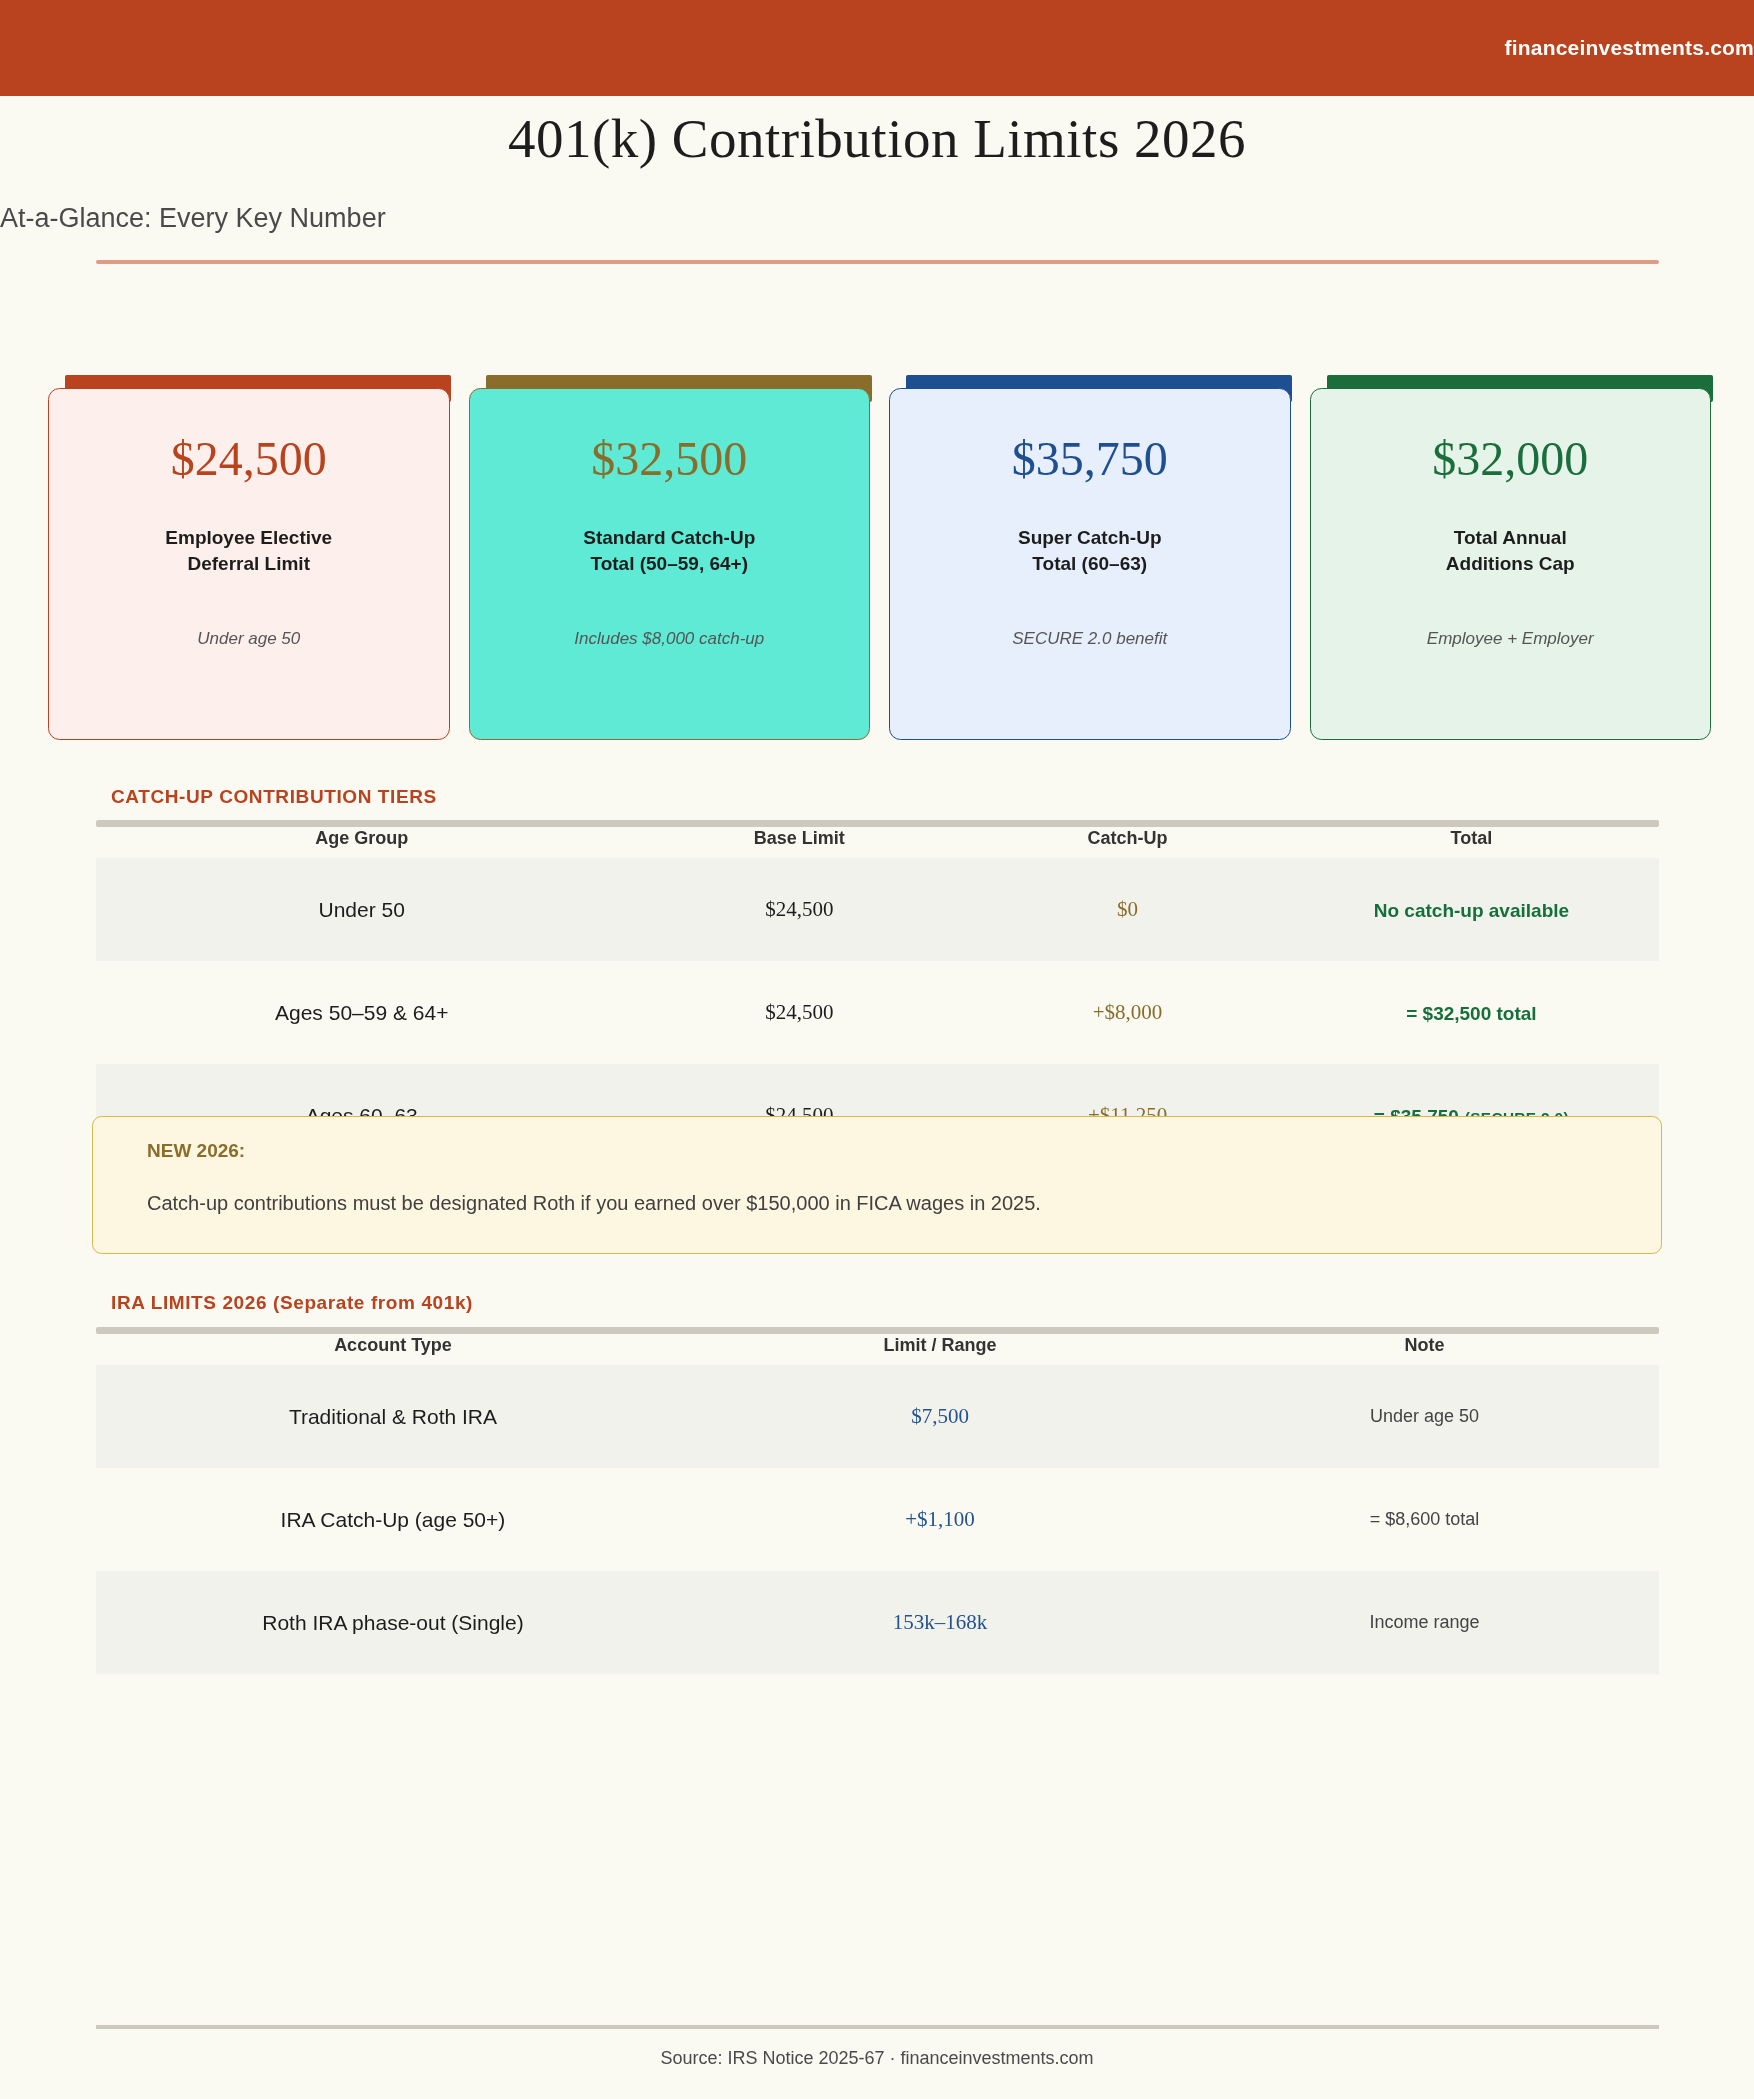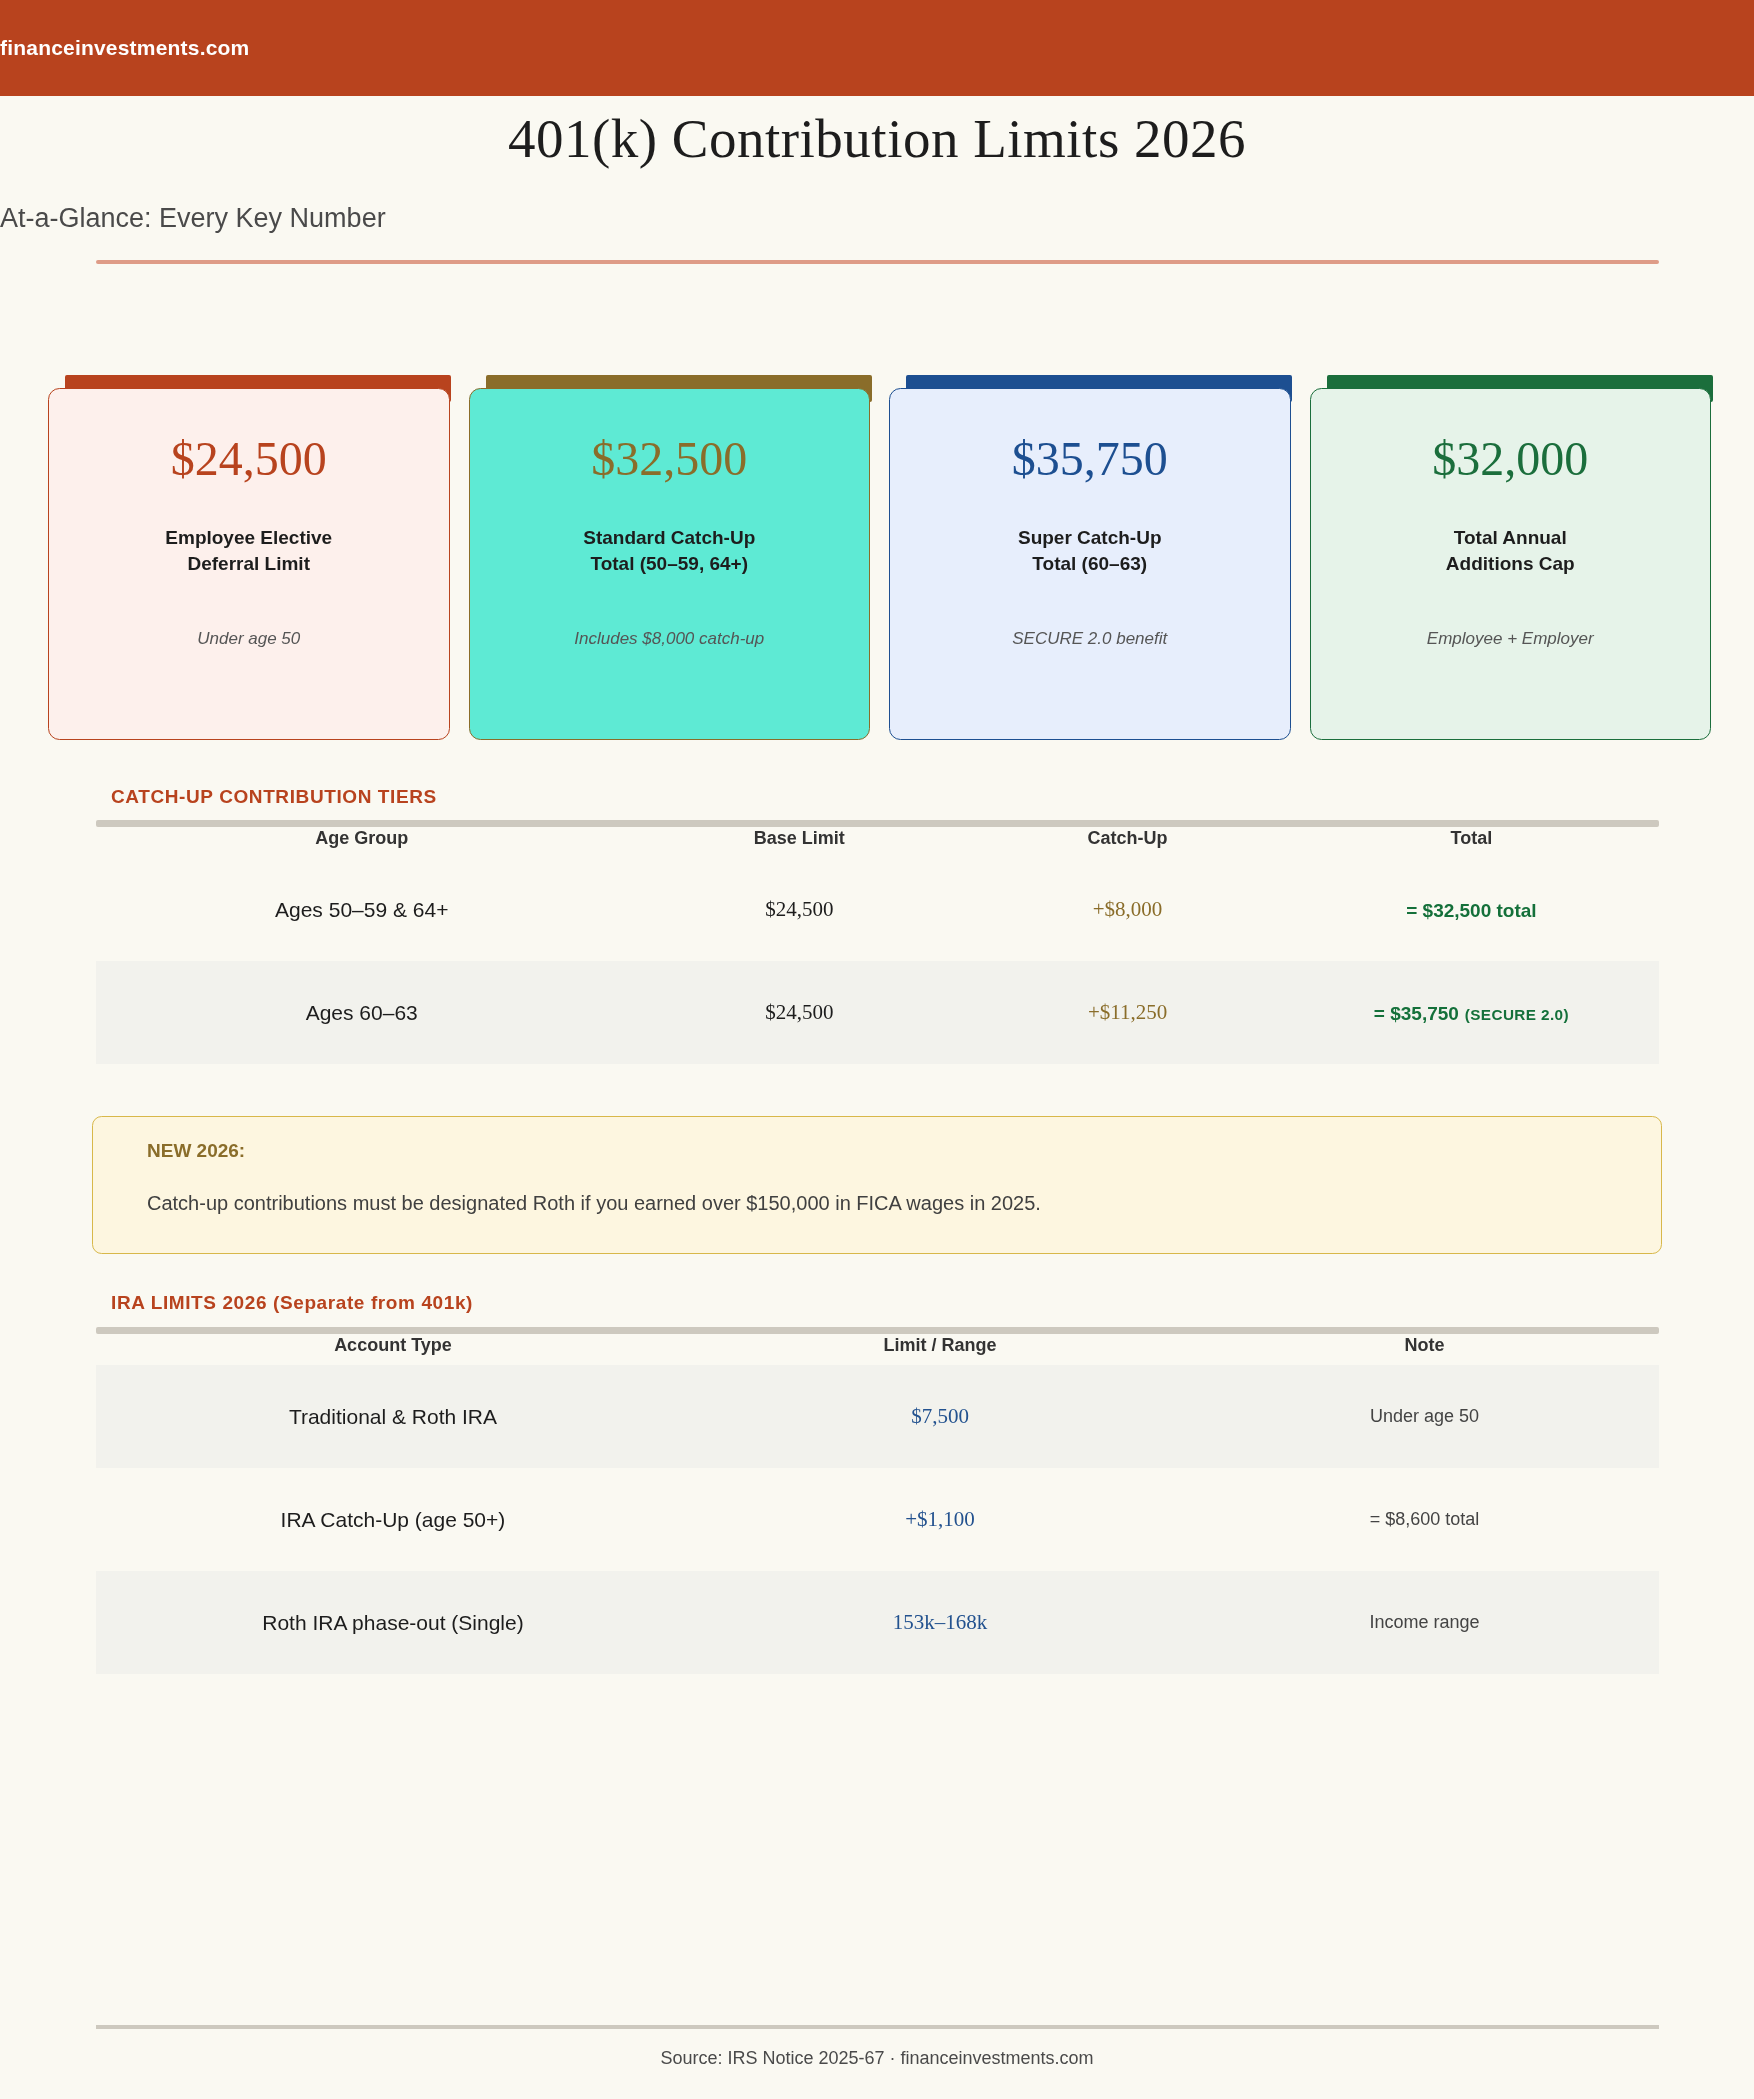--- a/index.html
+++ b/index.html
@@ -9,21 +9,21 @@
     font-family:"Liberation Sans", sans-serif;
     -webkit-font-smoothing:antialiased;
     overflow:hidden;
   }
   .page{position:relative;width:1754px;height:2099px;background:#faf9f2;}
 
   
   .brandbar{
     position:absolute;left:0;top:0;width:1754px;height:96px;
     background:#b8431e;
-    display:flex;align-items:center;justify-content:flex-start;
+    display:flex;align-items:center;justify-content:flex-end;
   }
   .brandbar-text{
     color:#ffffff;font-size:21px;font-weight:bold;letter-spacing:0.2px;
   }
 
   
   .title{
     position:absolute;left:0;top:107px;width:1754px;text-align:center;
     font-family:"Liberation Serif", serif;
     font-size:55px;color:#1d1d1d;font-weight:normal;letter-spacing:0.5px;
@@ -188,20 +188,28 @@
         </colgroup>
       <thead>
         <tr>
           <th>Age Group</th>
           <th>Base Limit</th>
           <th>Catch-Up</th>
           <th>Total</th>
         </tr>
       </thead>
       <tbody>
+        <tr class="alt">
+          <td>Under 50</td>
+          <td class="serif">$24,500</td>
+          <td class="serif gold">$0</td>
+          <td>
+            <span class="green">No catch-up available</span>
+          </td>
+        </tr>
         <tr>
           <td>Ages 50–59 &amp; 64+</td>
           <td class="serif">$24,500</td>
           <td class="serif gold">+$8,000</td>
           <td>
             <span class="green">= $32,500 total</span>
           </td>
         </tr>
         <tr class="alt">
           <td>Ages 60–63</td>

